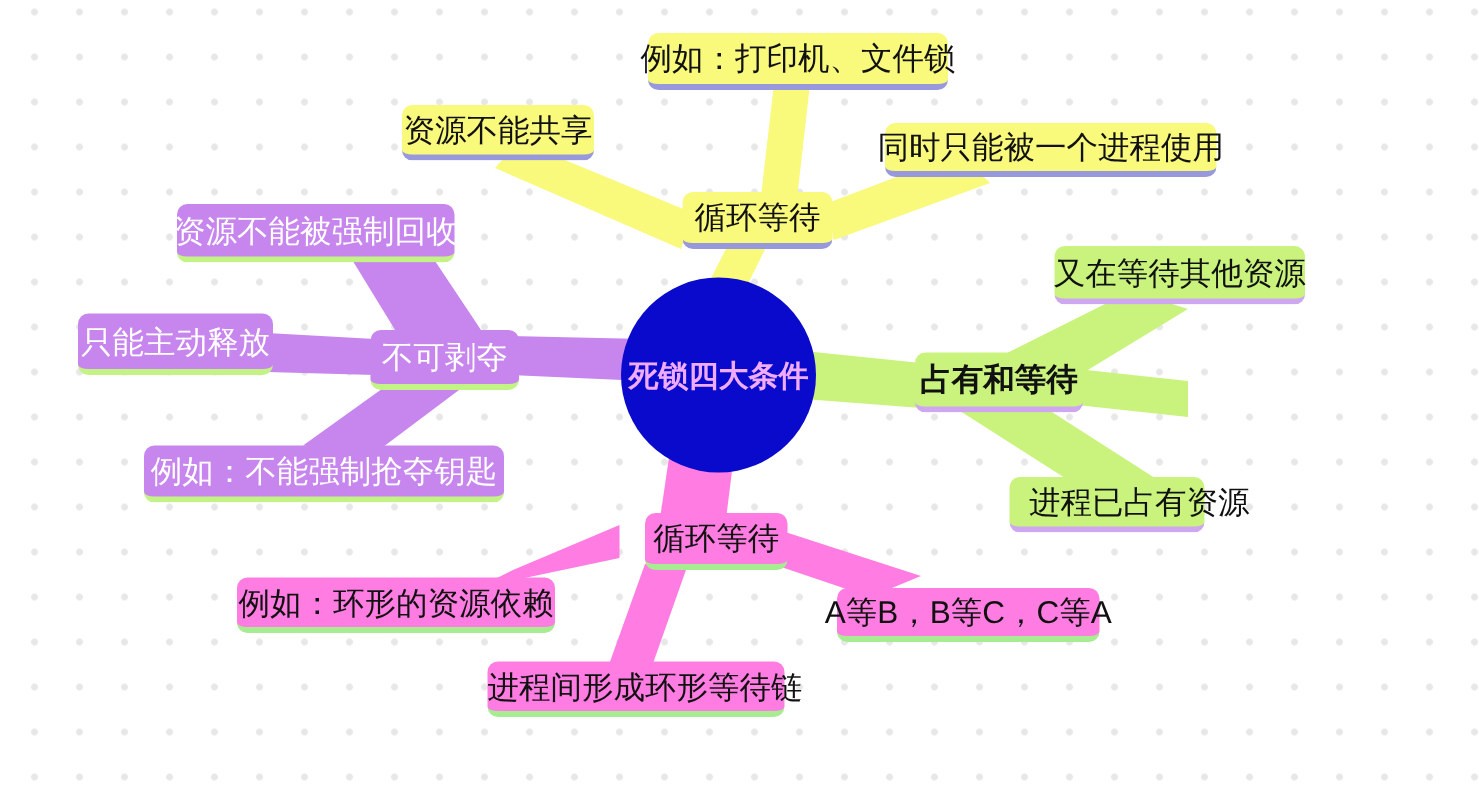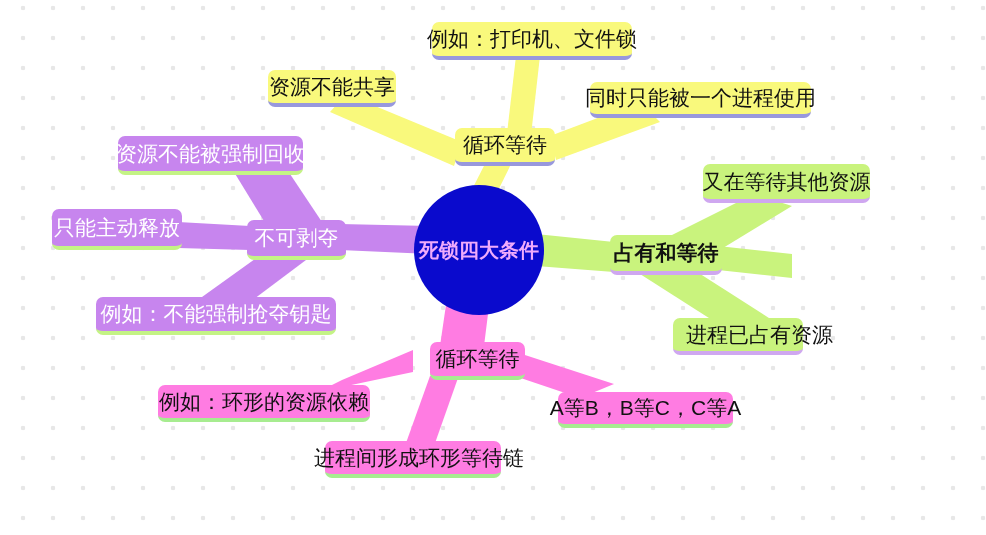--- a/index.html
+++ b/index.html
@@ -83,18 +83,18 @@
   <div class="node" style="left: 703px; top: 164px; width: 167px; height: 39px; background-color: rgb(201, 243, 125); border-bottom-color: rgb(207, 167, 240);">又在等待其他资源</div>
   <div class="node" style="left: 673px; top: 318px; width: 130px; height: 37px; background-color: rgb(201, 243, 125); border-bottom-color: rgb(207, 167, 240); padding-left: 43px;">进程已占有资源</div>
 
   <div class="node light-text" style="left: 247px; top: 220px; width: 99px; height: 40px; background-color: rgb(199, 133, 238); border-bottom-color: rgb(196, 243, 133);">不可剥夺</div>
   <div class="node light-text" style="left: 118px; top: 136px; width: 185px; height: 39px; background-color: rgb(199, 133, 238); border-bottom-color: rgb(196, 243, 133);">资源不能被强制回收</div>
   <div class="node light-text" style="left: 52px; top: 209px; width: 130px; height: 41px; background-color: rgb(199, 133, 238); border-bottom-color: rgb(196, 243, 133);">只能主动释放</div>
   <div class="node light-text" style="left: 96px; top: 297px; width: 240px; height: 38px; background-color: rgb(199, 133, 238); border-bottom-color: rgb(196, 243, 133);">例如：不能强制抢夺钥匙</div>
 
   <div class="node" style="left: 430px; top: 342px; width: 95px; height: 38px; background-color: rgb(255, 124, 226); border-bottom-color: rgb(167, 236, 144);">循环等待</div>
   <div class="node" style="left: 158px; top: 385px; width: 212px; height: 37px; background-color: rgb(255, 124, 226); border-bottom-color: rgb(167, 236, 144);">例如：环形的资源依赖</div>
-  <div class="node" style="left: 325px; top: 441px; width: 176px; height: 37px; background-color: rgb(255, 124, 226); border-bottom-color: rgb(167, 236, 144); padding-left: 12px;">进程间形成环形等待链</div>
+  <div class="node" style="left: 325px; top: 441px; width: 198px; height: 37px; background-color: rgb(255, 124, 226); border-bottom-color: rgb(167, 236, 144); padding-left: 12px;">进程间形成环形等待链</div>
   <div class="node" style="left: 558px; top: 392px; width: 175px; height: 36px; background-color: rgb(255, 124, 226); border-bottom-color: rgb(167, 236, 144); text-align: center;">A等B，B等C，C等A</div>
 
   <div class="center-node" style="background-color: rgb(10, 10, 205); color: #f0abfc;">死锁四大条件</div>
 
 </div>
 
 </body></html>

